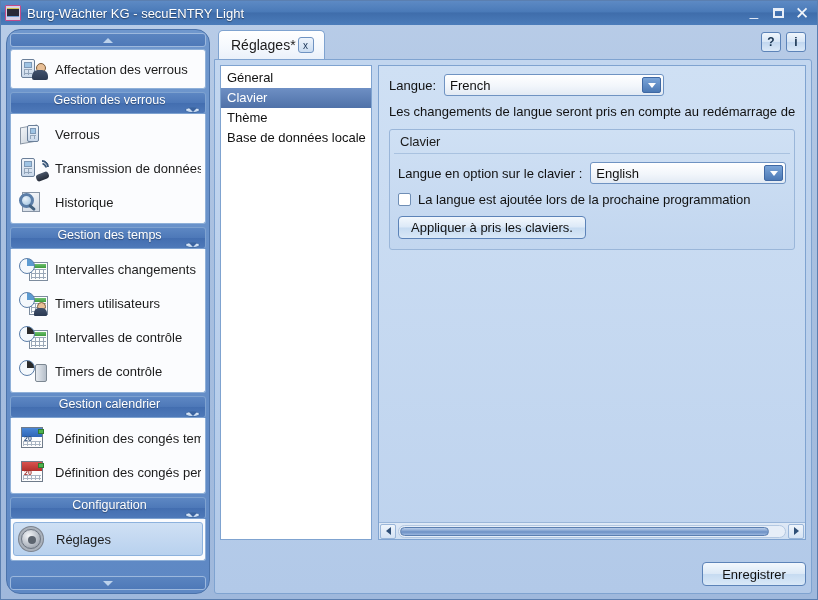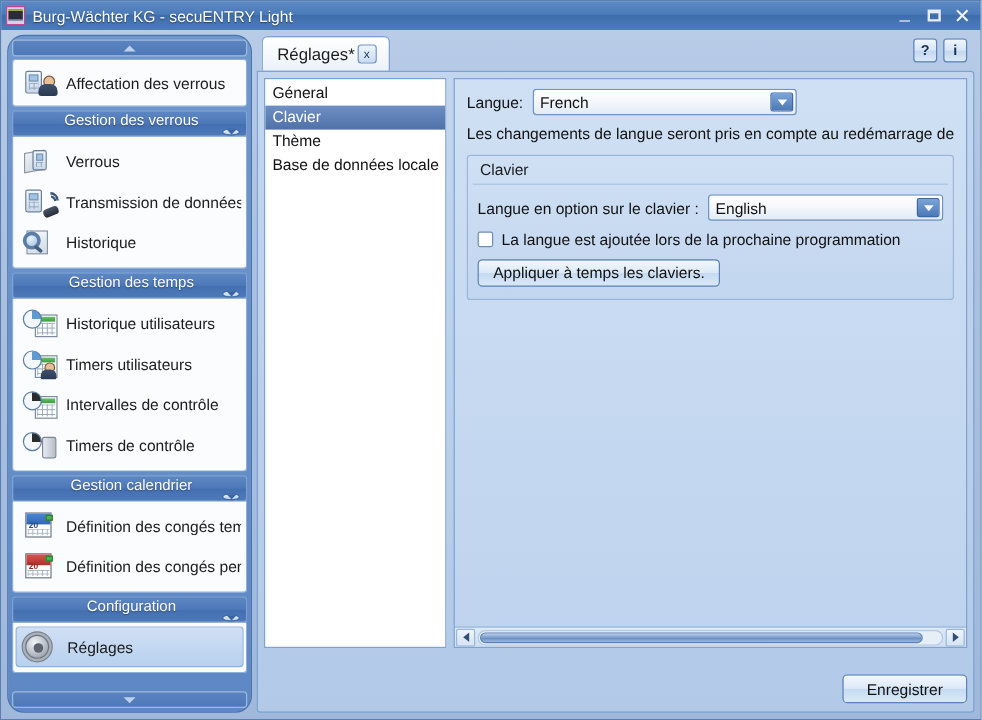--- a/index.html
+++ b/index.html
@@ -449,21 +449,21 @@
               </span>
           </div>
           <div class="nav-body">
             <div class="nav-item">
               <span class="ic">
                   <span class="grid">
                     <i></i>
                   </span>
                   <span class="pie"></span>
                 </span>
-              <span class="label">Historique utilisateurs</span>
+              <span class="label">Intervalles changements</span>
             </div>
             <div class="nav-item">
               <span class="ic">
                   <span class="grid">
                     <i></i>
                   </span>
                   <span class="pie"></span>
                   <span class="miniperson"></span>
                 </span>
               <span class="label">Timers utilisateurs</span>
@@ -594,21 +594,21 @@
                         <i></i>
                       </span>
                   </span>
                 </div>
 
                 <div class="chk-row">
                   <span class="chk"></span>
                   <span class="lbl">La langue est ajoutée lors de la prochaine programmation</span>
                 </div>
 
-                <div class="btn">Appliquer à temps les claviers.</div>
+                <div class="btn">Appliquer à pris les claviers.</div>
               </div>
 
             </div>
 
             <div id="pane-hscroll">
               <div class="sb-btn">
                   <span class="tri-l"></span>
                 </div>
               <div class="track">
                 <div class="thumb"></div>

